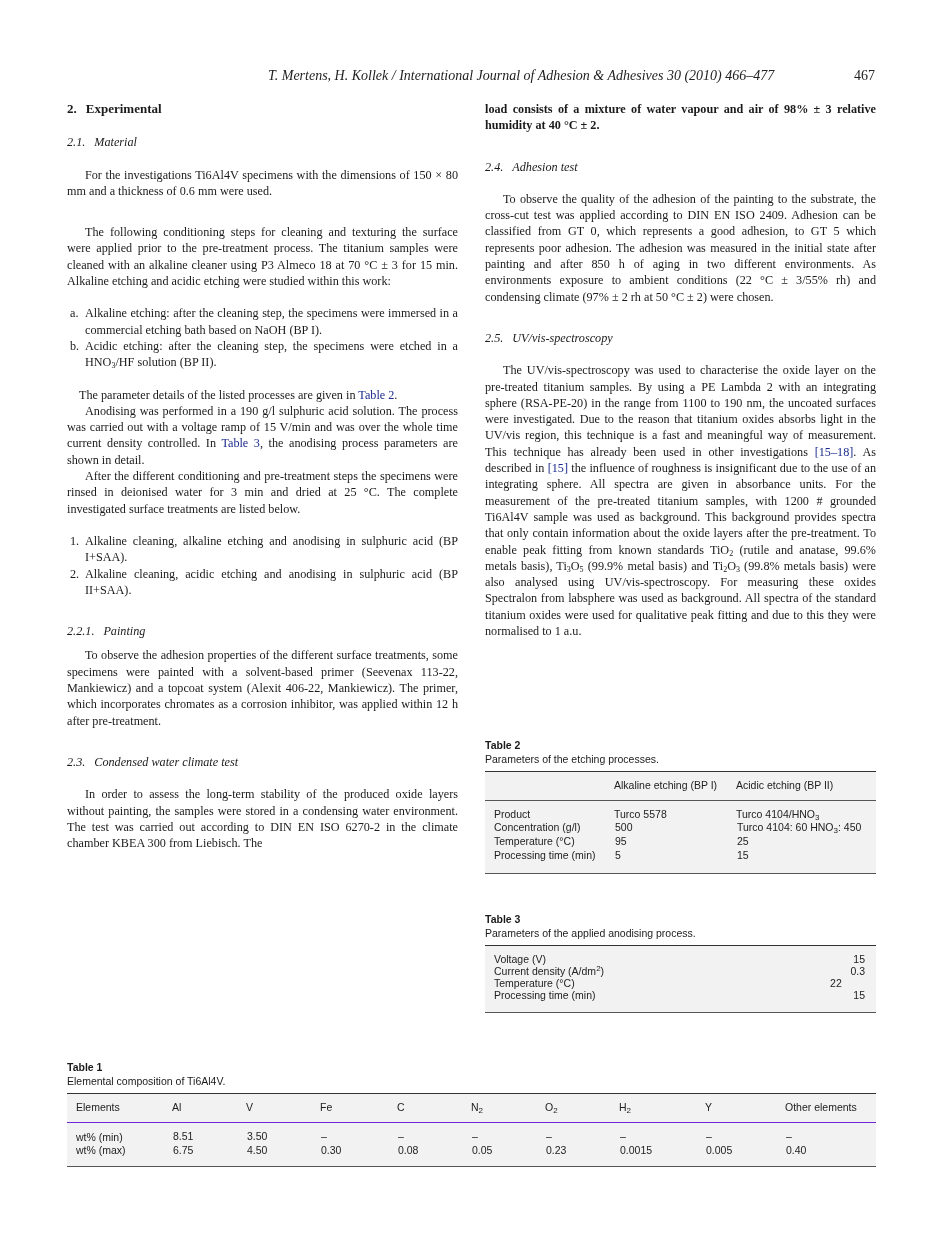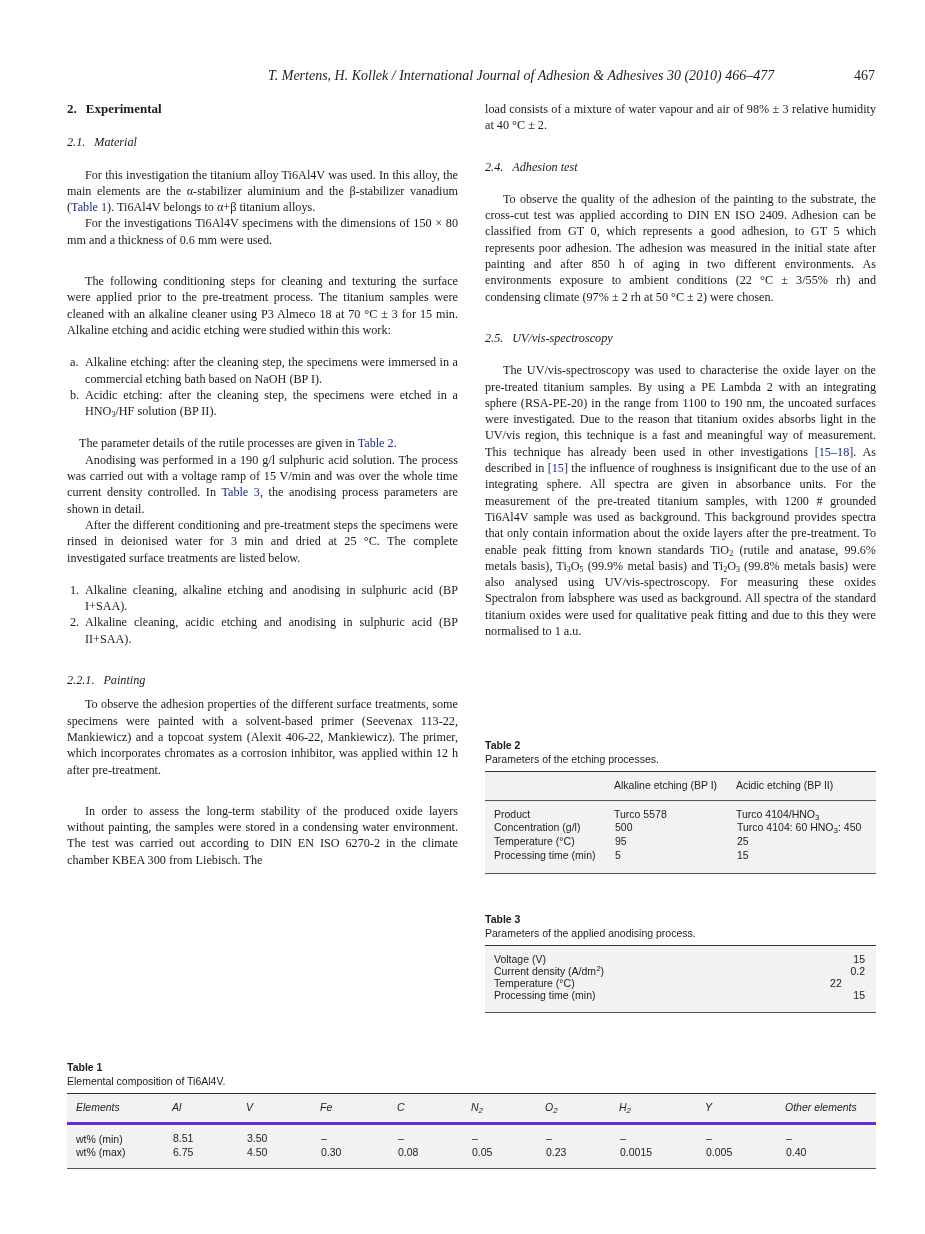--- a/index.html
+++ b/index.html
@@ -13,21 +13,21 @@
   .col { position: absolute; top: 101px; width: 391px; font-size: 12.2px; line-height: 16.3px;
          font-family: "Liberation Serif", "DejaVu Serif", serif; }
   .col-left { left: 67px; }
   .col-right { left: 485px; }
 
   .h-sec { font-weight: bold; font-size: 13px; margin: 0 0 17px 0; }
   .h-sec .num { margin-right: 9px; }
   .h-sub { font-style: italic; margin: 0 0 16px 0; }
   .h-sub .num { margin-right: 9px; }
   p { margin: 0; text-align: justify; text-indent: 18px; }
-  p.noindent { text-indent: 0; }
+  p.noindent { text-indent: 0; font-weight: bold; }
   .link { color: #1a2a8c; }
   .sp { height: 16px; }
   .sp2 { height: 25px; }
   ol, ul.alpha { margin: 0; padding: 0; list-style: none; }
   .li { display: flex; text-align: justify; }
   .li .mark { width: 18px; flex: 0 0 18px; text-align: left; padding-left: 3px; box-sizing: border-box; }
   .li .txt { flex: 1; text-align: justify; }
   sub { font-size: 8px; vertical-align: -2px; line-height: 0; }
   sup { font-size: 8px; vertical-align: 4px; line-height: 0; }
 
@@ -47,38 +47,37 @@
 </div>
 
 <div class="col col-left">
   <div class="h-sec">
     <span class="num">2.</span><span>Experimental</span>
   </div>
 
   <div class="h-sub">
     <span class="num">2.1.</span><span>Material</span>
   </div>
-  <p><span>For this investigation the titanium alloy Ti6Al4V was used. In this alloy, the main elements are the α-stabilizer aluminium and the β-stabilizer vanadium (</span><span class="link">Table 1</span><span>). Ti6Al4V belongs to α+β titanium alloys.</span></p>
   <p>For the investigations Ti6Al4V specimens with the dimensions of 150 × 80 mm and a thickness of 0.6 mm were used.</p>
 
   <div class="sp2"></div>
   <p>The following conditioning steps for cleaning and texturing the surface were applied prior to the pre-treatment process. The titanium samples were cleaned with an alkaline cleaner using P3 Almeco 18 at 70 °C ± 3 for 15 min. Alkaline etching and acidic etching were studied within this work:</p>
   <div class="sp"></div>
   <ul class="alpha">
     <li class="li">
       <span class="mark">a.</span>
       <span class="txt">Alkaline etching: after the cleaning step, the specimens were immersed in a commercial etching bath based on NaOH (BP I).</span>
     </li>
     <li class="li">
       <span class="mark">b.</span>
       <span class="txt"><span>Acidic etching: after the cleaning step, the specimens were etched in a HNO</span><sub>3</sub><span>/HF solution (BP II).</span></span>
     </li>
   </ul>
   <div class="sp"></div>
-  <p style="text-indent:12px"><span>The parameter details of the rutile processes are given in </span><span class="link">Table 2</span><span>.</span></p>
+  <p style="text-indent:12px"><span>The parameter details of the listed processes are given in </span><span class="link">Table 2</span><span>.</span></p>
   <p><span>Anodising was performed in a 190 g/l sulphuric acid solution. The process was carried out with a voltage ramp of 15 V/min and was over the whole time current density controlled. In </span><span class="link">Table 3</span><span>, the anodising process parameters are shown in detail.</span></p>
   <p>After the different conditioning and pre-treatment steps the specimens were rinsed in deionised water for 3 min and dried at 25 °C. The complete investigated surface treatments are listed below.</p>
   <div class="sp"></div>
   <ol>
     <li class="li">
       <span class="mark">1.</span>
       <span class="txt">Alkaline cleaning, alkaline etching and anodising in sulphuric acid (BP I+SAA).</span>
     </li>
     <li class="li">
       <span class="mark">2.</span>
@@ -86,20 +85,23 @@
     </li>
   </ol>
 
   <div class="sp2"></div>
   <div class="h-sub" style="margin-bottom:8px">
     <span class="num">2.2.1.</span><span>Painting</span>
   </div>
   <p>To observe the adhesion properties of the different surface treatments, some specimens were painted with a solvent-based primer (Seevenax 113-22, Mankiewicz) and a topcoat system (Alexit 406-22, Mankiewicz). The primer, which incorporates chromates as a corrosion inhibitor, was applied within 12 h after pre-treatment.</p>
 
   <div class="sp2"></div>
+  <div class="h-sub">
+    <span class="num">2.3.</span><span>Condensed water climate test</span>
+  </div>
   <p>In order to assess the long-term stability of the produced oxide layers without painting, the samples were stored in a condensing water environment. The test was carried out according to DIN EN ISO 6270-2 in the climate chamber KBEA 300 from Liebisch. The</p>
 </div>
 
 <div class="col col-right">
   <p class="noindent">load consists of a mixture of water vapour and air of 98% ± 3 relative humidity at 40 °C ± 2.</p>
 
   <div class="sp2"></div>
   <div class="h-sub">
     <span class="num">2.4.</span><span>Adhesion test</span>
   </div>
@@ -156,21 +158,21 @@
     <div>Parameters of the applied anodising process.</div>
   </div>
   <table class="sci" style="width:391px; margin-top:5px; border-top:1px solid #333; border-bottom:1px solid #555;">
     <tbody>
       <tr>
         <td style="padding:7px 0 0 9px;"><span>Voltage (V)</span></td>
         <td style="padding:7px 11px 0 0; text-align:right;">15</td>
       </tr>
       <tr>
         <td style="padding:0 0 0 9px;"><span>Current density (A/dm</span><sup>2</sup><span>)</span></td>
-        <td style="padding:0 11px 0 0; text-align:right;">0.2</td>
+        <td style="padding:0 11px 0 0; text-align:right;">0.3</td>
       </tr>
       <tr>
         <td style="padding:0 0 0 9px;"><span>Temperature (°C)</span></td>
         <td style="padding:0 11px 0 0; text-align:center;">22</td>
       </tr>
       <tr>
         <td style="padding:0 0 11px 9px;"><span>Processing time (min)</span></td>
         <td style="padding:0 11px 11px 0; text-align:right;">15</td>
       </tr>
     </tbody>
@@ -189,21 +191,21 @@
         <col style="width:74px">
         <col style="width:77px">
         <col style="width:74px">
         <col style="width:74px">
         <col style="width:74px">
         <col style="width:86px">
         <col style="width:80px">
         <col>
     </colgroup>
     <thead>
-      <tr style="border-bottom:3px solid #6d28d9;font-style:italic;">
+      <tr style="border-bottom:1px solid #6d28d9;">
         <th style="padding:7px 0 9px 9px;"><span>Elements</span></th>
         <th style="padding:7px 0 9px 0;"><span>Al</span></th>
         <th style="padding:7px 0 9px 0;"><span>V</span></th>
         <th style="padding:7px 0 9px 0;"><span>Fe</span></th>
         <th style="padding:7px 0 9px 0;"><span>C</span></th>
         <th style="padding:7px 0 9px 0;"><span>N</span><sub>2</sub></th>
         <th style="padding:7px 0 9px 0;"><span>O</span><sub>2</sub></th>
         <th style="padding:7px 0 9px 0;"><span>H</span><sub>2</sub></th>
         <th style="padding:7px 0 9px 0;"><span>Y</span></th>
         <th style="padding:7px 0 9px 0;"><span>Other elements</span></th>

